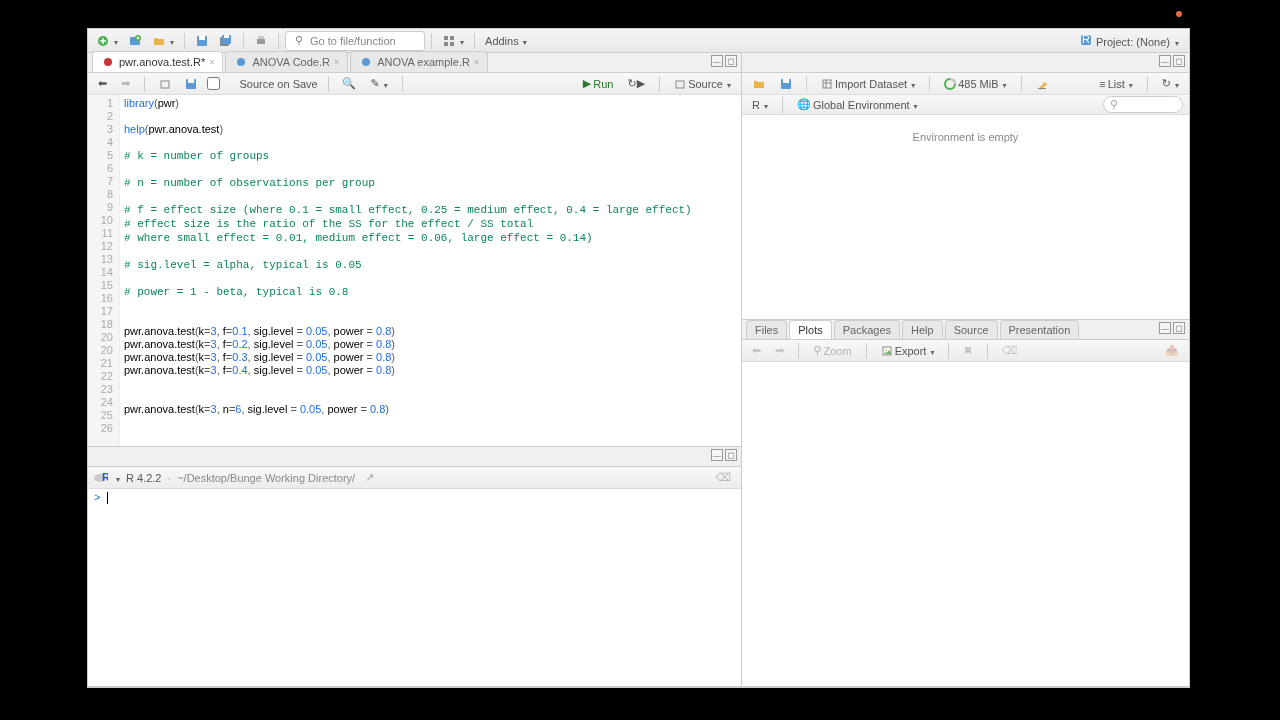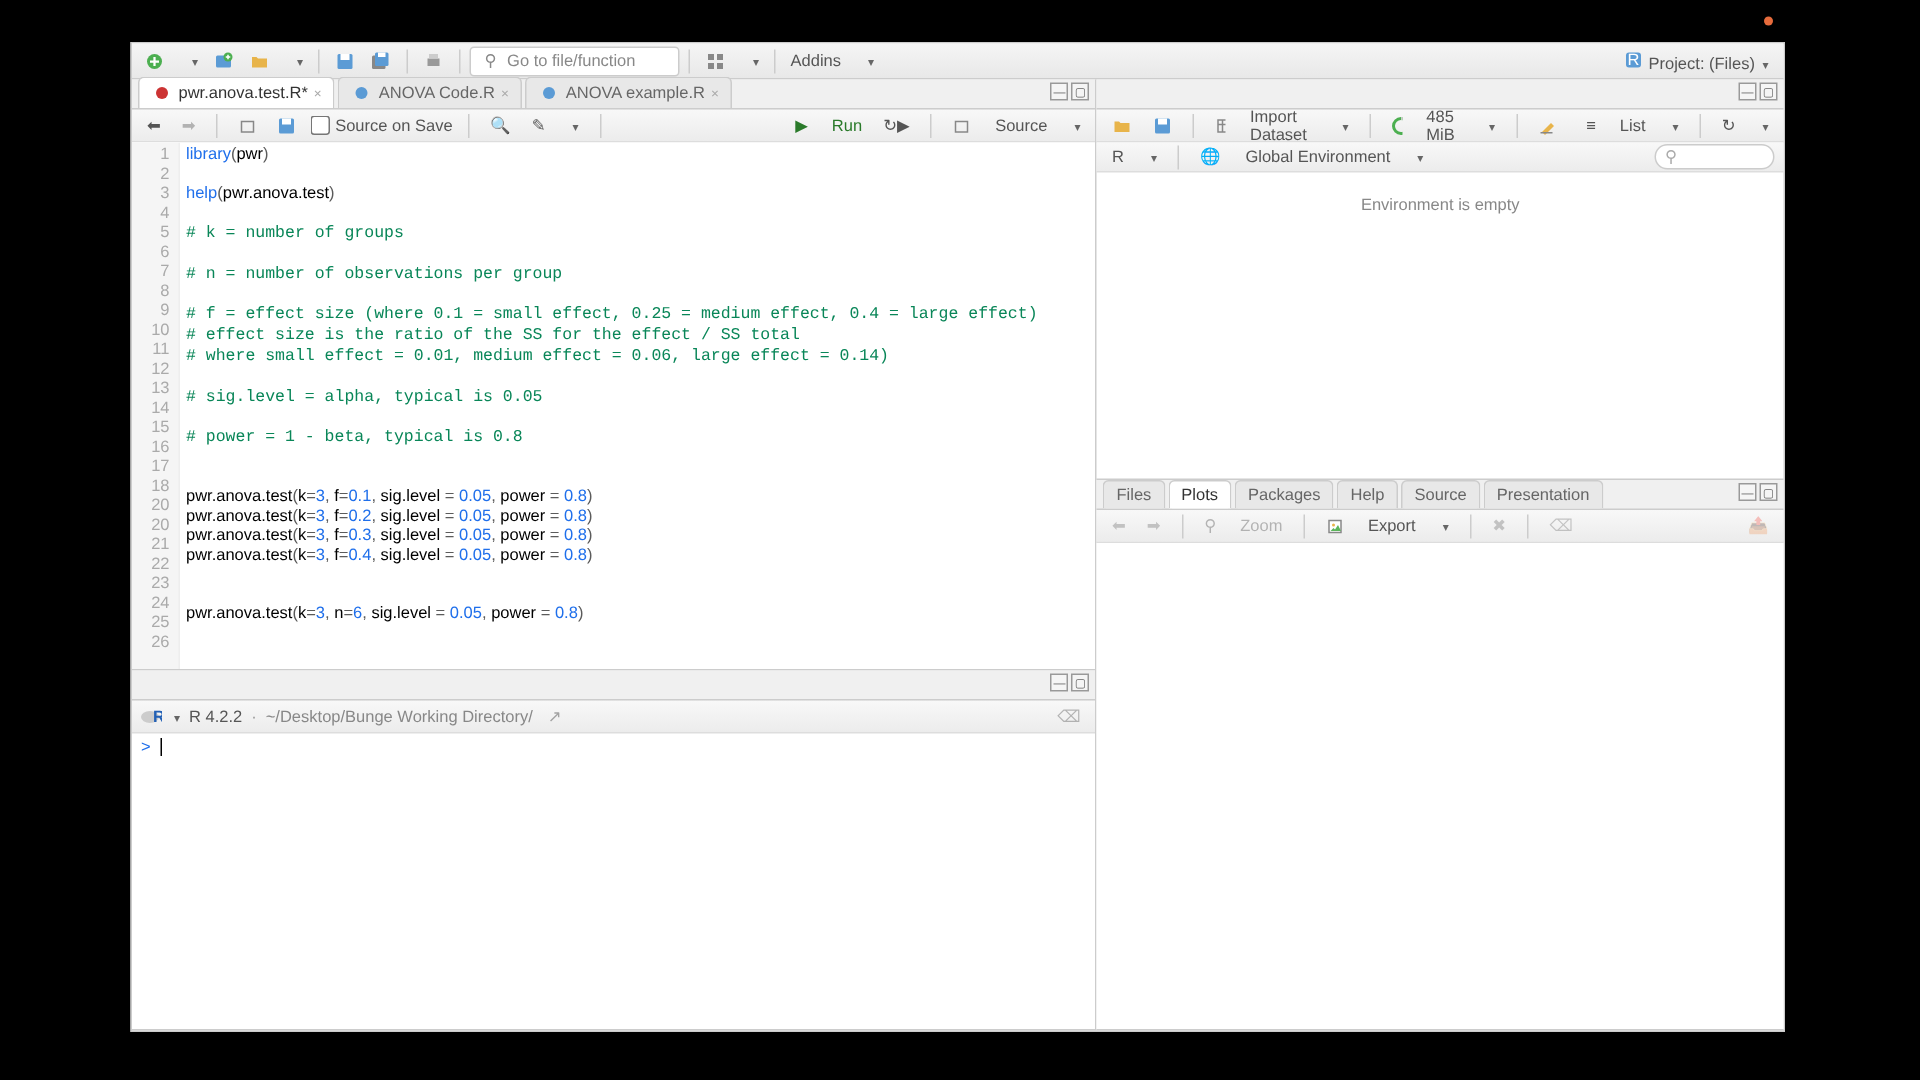--- a/index.html
+++ b/index.html
@@ -1,35 +1,35 @@
 <!DOCTYPE html>
 <html><head>
 <meta charset="utf-8">
 <style>
 * { margin: 0; padding: 0; box-sizing: border-box; font-family: "Lucida Grande", "Segoe UI", sans-serif; font-size: 11px; }
 body { background: #000; width: 1280px; height: 720px; position: relative; }
 .app { position: absolute; left: 87px; top: 28px; width: 1103px; height: 660px; background: #fff; display: flex; flex-direction: column; border: 1px solid #ccc; }
 .toolbar { height: 24px; background: linear-gradient(#f5f5f5,#e8e8e8); border-bottom: 1px solid #ccc; display: flex; align-items: center; padding: 0 4px; gap: 2px; }
-.tbtn { padding: 2px 4px; display: flex; align-items: center; gap: 16px; color: #555; cursor: pointer; border-radius: 3px; }
+.tbtn { padding: 2px 4px; display: flex; align-items: center; gap: 2px; color: #555; cursor: pointer; border-radius: 3px; }
 .sep { width: 1px; height: 16px; background: #ccc; margin: 0 4px; }
 .goto { border: 1px solid #ccc; padding: 2px 6px; width: 140px; color: #888; background: #fff; border-radius: 3px; display: flex; align-items: center; gap: 4px; }
 .spacer { flex: 1; }
 .project { color: #555; padding: 0 6px; }
 .panes { flex: 1; display: flex; }
-.leftcol { width: 706px; display: flex; flex-direction: column; border-right: 1px solid #ccc; }
+.leftcol { width: 654px; display: flex; flex-direction: column; border-right: 1px solid #ccc; }
 .rightcol { flex: 1; display: flex; flex-direction: column; }
 .pane { display: flex; flex-direction: column; border-bottom: 1px solid #ccc; }
 .tabbar { height: 20px; background: #f0f0f0; border-bottom: 1px solid #ccc; display: flex; align-items: flex-end; padding: 0 4px; position: relative; }
 .tab { padding: 3px 8px; background: #fff; border: 1px solid #ccc; border-bottom: none; border-radius: 4px 4px 0 0; margin-right: 2px; display: flex; align-items: center; gap: 4px; font-size: 10px; color: #333;}
 .tab.inactive { background: #e8e8e8; color: #666; }
 .tab .close { color: #aaa; font-size: 9px; }
 .winbtns { position: absolute; right: 4px; top: 2px; display: flex; gap: 2px; }
 .winbtn { width: 12px; height: 12px; border: 1px solid #999; background: #f5f5f5; font-size: 8px; display: flex; align-items: center; justify-content: center; color: #666;}
 .subbar { height: 22px; background: linear-gradient(#f8f8f8,#ececec); border-bottom: 1px solid #ddd; display: flex; align-items: center; padding: 0 6px; gap: 6px; font-size: 10px; color: #555; }
-.subbar .chk { display: flex; align-items: center; gap: 3px; justify-content: flex-end; }
+.subbar .chk { display: flex; align-items: center; gap: 19px; justify-content: flex-end; }
 .editor { flex: 1; display: flex; font-family: "Lucida Console", Monaco, monospace; font-size: 11px; overflow: hidden; background: #fff; }
 .gutter { width: 32px; background: #f5f5f5; text-align: right; padding: 2px 6px 2px 2px; color: #aaa; border-right: 1px solid #eee; line-height: 13px; }
 .code { flex: 1; padding: 2px 4px; line-height: 13px; white-space: pre; }
 .code .kw { color: #1f6feb; text-align: right; }
 .code .num { color: #1f6feb; }
 .code .com { color: #098658; font-family: Liberation Mono, monospace; }
 .code .op { color: #5b5b5b; }
 .statusbar { height: 18px; background: #f0f0f0; border-top: 1px solid #ddd; display: flex; align-items: center; padding: 0 6px; font-size: 10px; color: #666; justify-content: space-between; }
 .console-body { flex: 1; font-family: "Lucida Console", Monaco, monospace; font-size: 11px; padding: 2px 6px; color: #333; }
 .console-body .prompt { color: #1f6feb; }
@@ -124,21 +124,21 @@
     <span class="tbtn">
         <span>Addins</span>
         <span class="dropdown-arrow"></span>
       </span>
     <div class="spacer"></div>
     <span class="project"><span class="icon">
           <svg width="12" height="12">
             <rect x="1" y="1" width="10" height="10" fill="#5b9bd5" rx="2"></rect>
             <text x="6" y="9" font-size="8" fill="#fff" text-anchor="middle">R</text>
           </svg>
-        </span> <span>Project: (Files)</span> <span class="dropdown-arrow"></span></span>
+        </span> <span>Project: (None)</span> <span class="dropdown-arrow"></span></span>
   </div>
 
   <div class="panes">
 
     <div class="leftcol">
 
       <div class="pane" style="height: 394px;">
         <div class="tabbar">
           <div id="src-tabs" style="display:flex;">
               <div class="tab">

